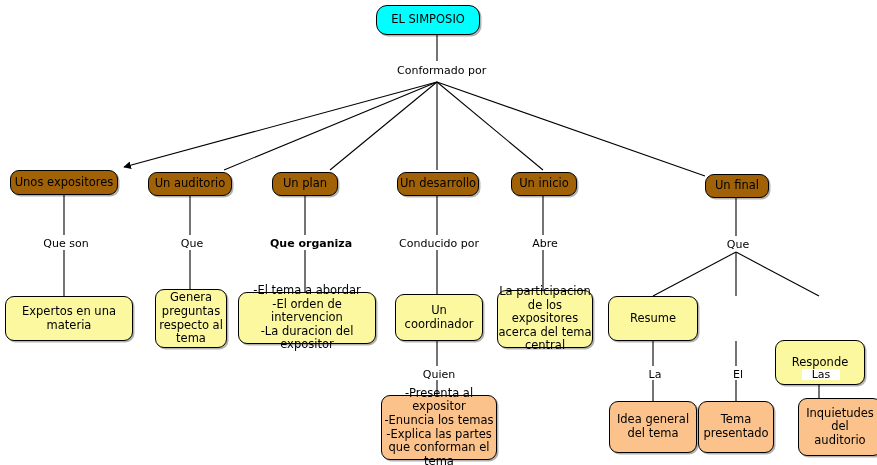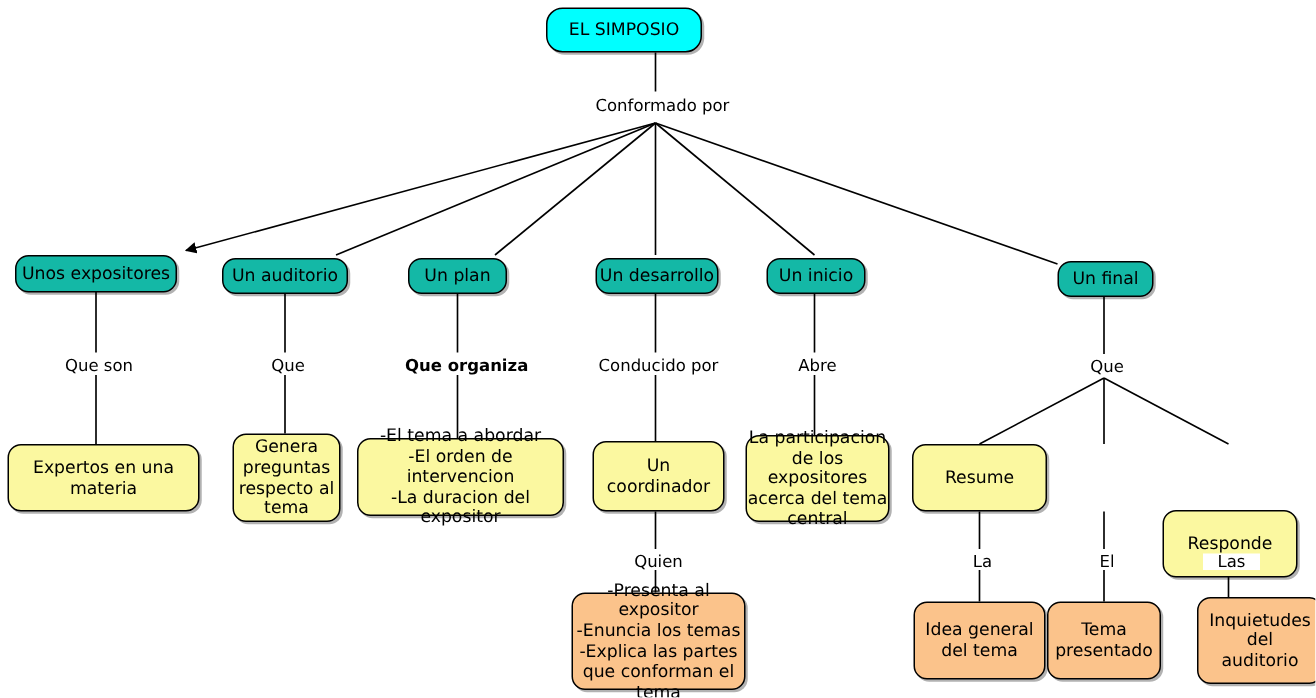--- a/index.html
+++ b/index.html
@@ -36,21 +36,21 @@
     line-height: 1.18;
     white-space: pre-line;
     box-shadow: 1.5px 1.5px 0 rgba(0,0,0,0.30);
   }
   .node.root {
     background: #00ffff;
     border-radius: 11px;
     font-size: 11.5px;
   }
   .node.green {
-    background: #14b8a6;
+    background: #a16207;
     font-size: 11.5px;
   }
   .node.yellow {
     background: #fbf8a0;
     font-size: 11.5px;
   }
   .node.orange {
     background: #fbc38b;
     font-size: 11.5px;
   }
@@ -115,21 +115,21 @@
       <line x1="653" y1="380" x2="653" y2="401"></line>
 
       <line x1="736" y1="341" x2="736" y2="366"></line>
       <line x1="736" y1="380" x2="736" y2="401"></line>
 
       <line x1="819" y1="341" x2="819" y2="366"></line>
       <line x1="819" y1="380" x2="819" y2="398"></line>
     </g>
   </svg>
 
-  <div class="node root" style="left:364px; top:5px; width:104px; height:30px;">EL SIMPOSIO</div>
+  <div class="node root" style="left:376px; top:5px; width:104px; height:30px;">EL SIMPOSIO</div>
 
   <div class="node green" style="left:10px; top:170px; width:108px; height:25px;">Unos expositores</div>
   <div class="node green" style="left:148px; top:172px; width:84px; height:24px;">Un auditorio</div>
   <div class="node green" style="left:272px; top:172px; width:66px; height:24px;">Un plan</div>
   <div class="node green" style="left:397px; top:172px; width:82px; height:24px;">Un desarrollo</div>
   <div class="node green" style="left:511px; top:172px; width:66px; height:24px;">Un inicio</div>
   <div class="node green" style="left:705px; top:174px; width:64px; height:24px;">Un final</div>
 
   <div class="node yellow" style="left:5px; top:296px; width:128px; height:45px;">Expertos en una materia</div>
   <div class="node yellow" style="left:155px; top:289px; width:72px; height:59px;">Genera

